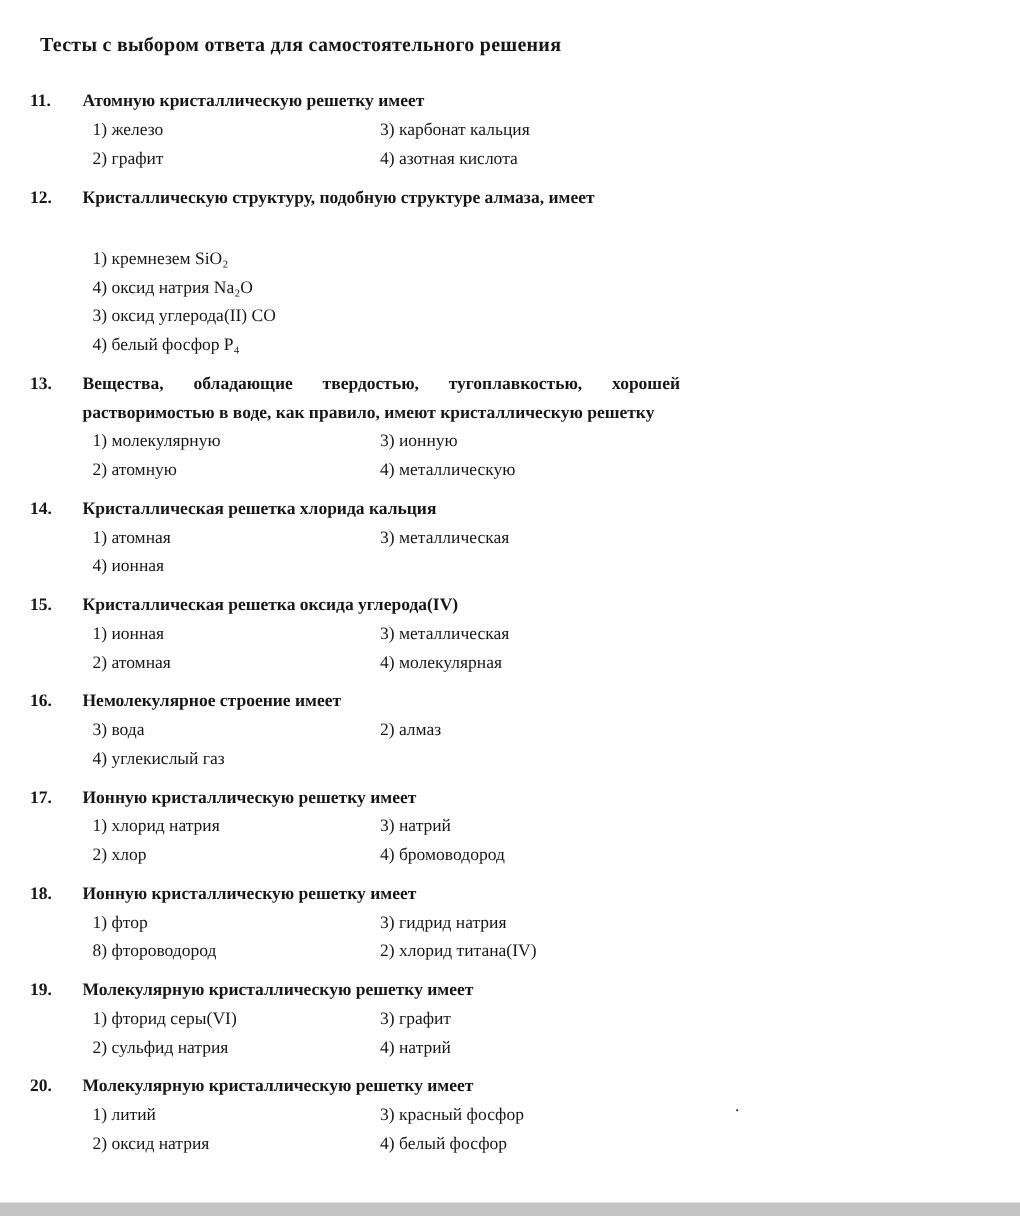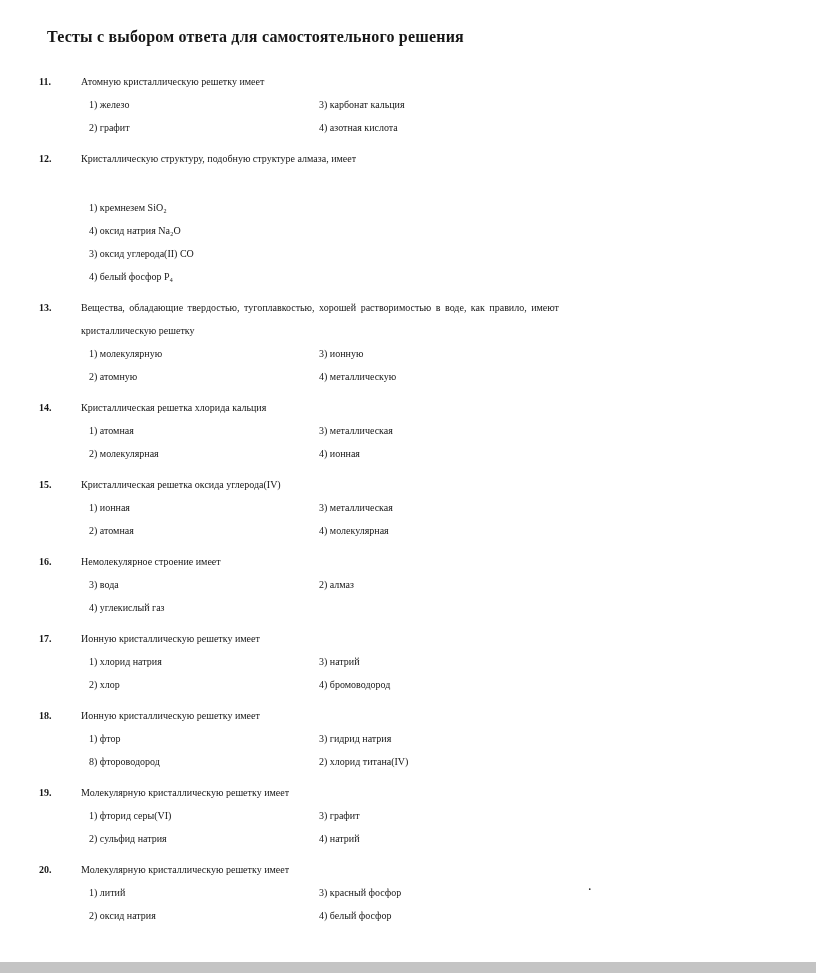--- a/index.html
+++ b/index.html
@@ -7,46 +7,47 @@
     padding: 0;
     background: #ffffff;
     width: 816px;
     height: 973px;
     overflow: hidden;
     font-family: "Liberation Serif", "DejaVu Serif", serif;
     color: #161616;
     position: relative;
   }
   .page {
-    padding: 16px 40px 0 39px;
+    padding: 16px 40px 0 24px;
     box-sizing: border-box;
   }
   .title {
     font-size: 16px;
     font-weight: bold;
     margin: 12px 0 24px 8px;
     letter-spacing: 0.2px;
   }
   .question {
     display: flex;
     margin-bottom: 8px;
-    font-size: 10px;
+    font-size: 14px;
   }
   .qnum {
     flex: 0 0 42px;
     width: 42px;
     font-weight: bold;
     line-height: 23px;
   }
   .qbody {
     width: 478px;
   }
   .qtext {
     line-height: 23px;
     text-align: justify;
+    font-weight: bold;
   }
   .options {
     padding-left: 8px;
   }
   .options.two-col {
     display: grid;
     grid-template-columns: 230px 1fr;
   }
   .options.one-col {
     display: block;
@@ -122,21 +123,20 @@
     </div>
   </div>
 
   <div class="question">
     <div class="qnum">14.</div>
     <div class="qbody">
       <div class="qtext">Кристаллическая решетка хлорида кальция</div>
       <div class="options two-col">
         <span class="opt">1) атомная</span>
         <span class="opt">3) металлическая</span>
-        <span class="opt">2) молекулярная</span>
         <span class="opt">4) ионная</span>
       </div>
     </div>
   </div>
 
   <div class="question">
     <div class="qnum">15.</div>
     <div class="qbody">
       <div class="qtext">Кристаллическая решетка оксида углерода(IV)</div>
       <div class="options two-col">

